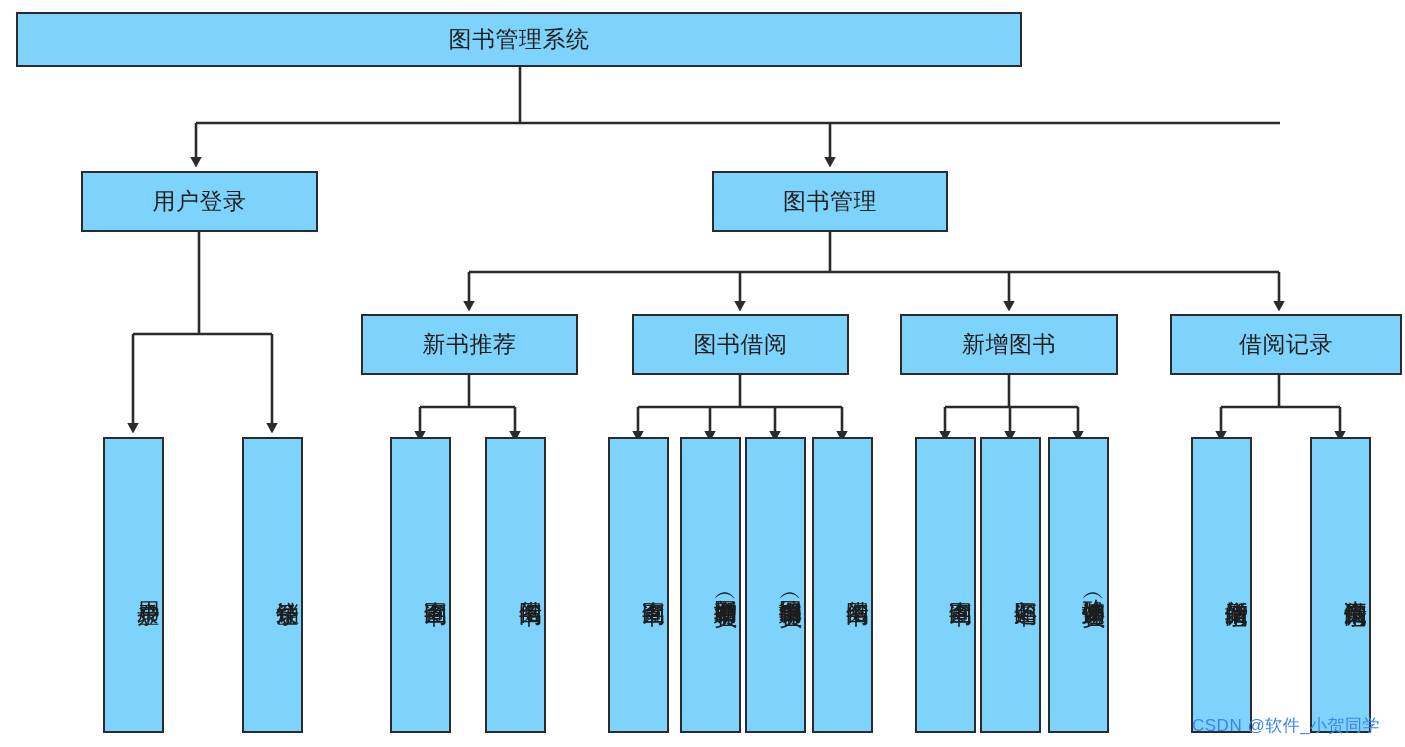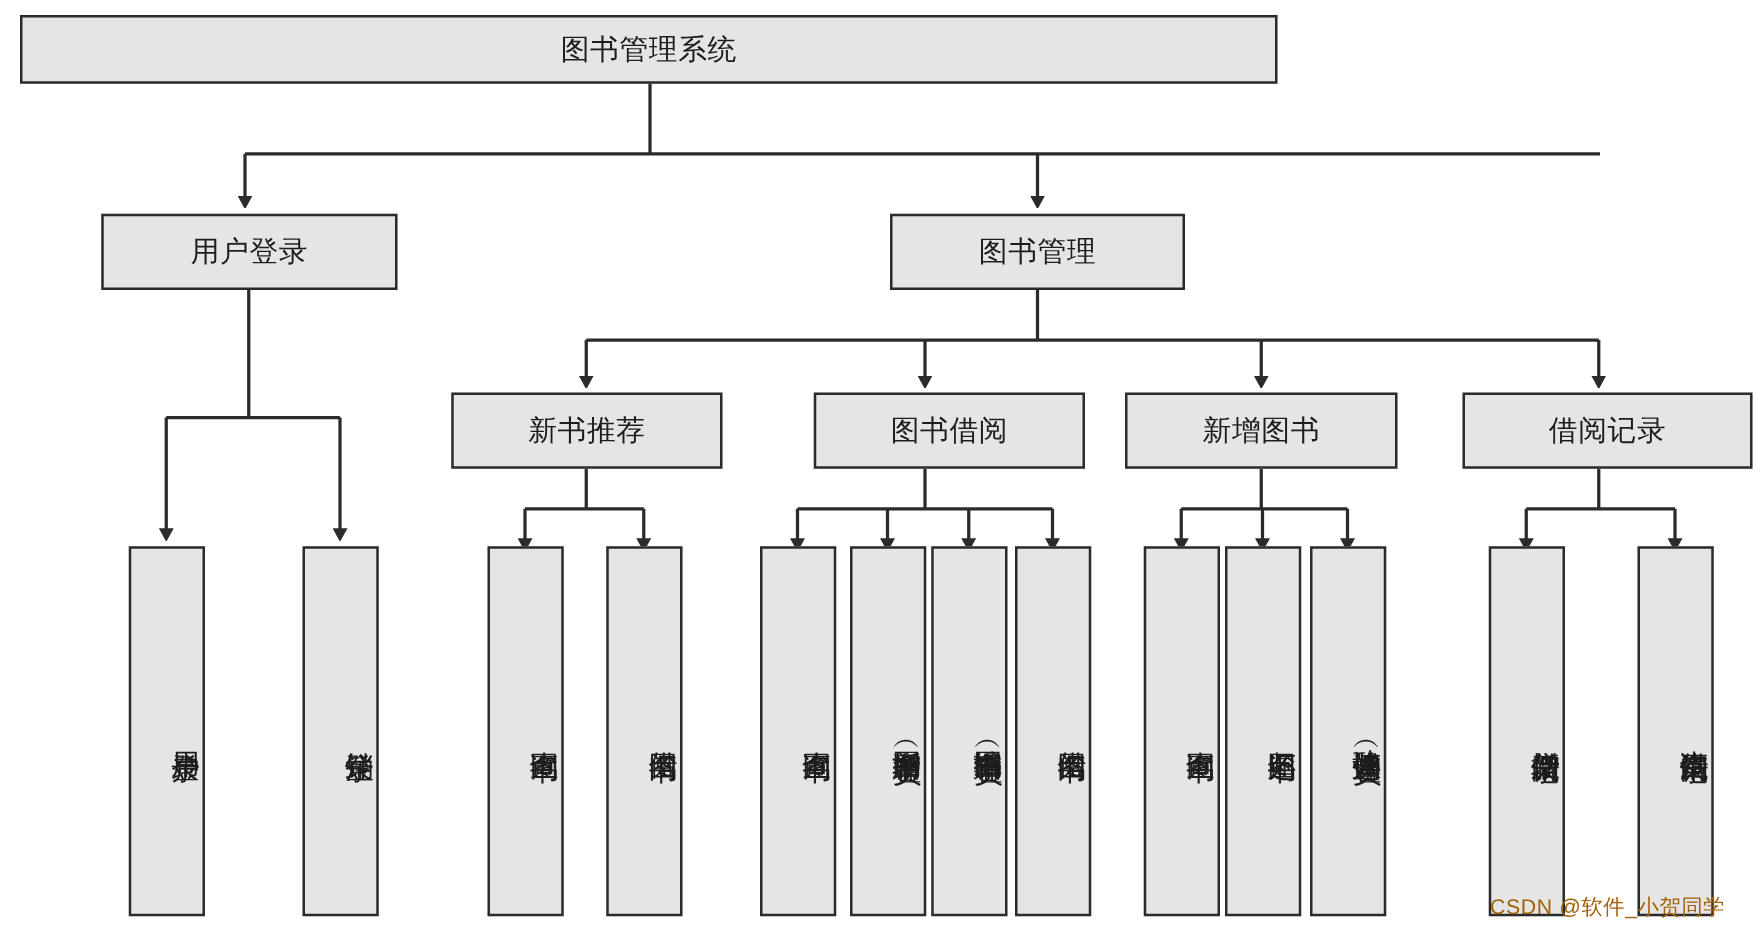--- a/index.html
+++ b/index.html
@@ -22,21 +22,21 @@
     left: 0;
     top: 0;
     width: 1405px;
     height: 747px;
     pointer-events: none;
   }
   .node {
     position: absolute;
     box-sizing: border-box;
     border: 2.5px solid #2b2b2b;
-    background: #e5e5e5;
+    background: #7dd3fc;
     display: flex;
     align-items: center;
     justify-content: center;
     color: #1d1d1d;
     line-height: 1.18;
     text-align: left;
   }
   .node.horiz {
     font-size: 23px;
     letter-spacing: 0.5px;
@@ -54,21 +54,21 @@
     writing-mode: vertical-rl;
     text-orientation: upright;
     white-space: nowrap;
   }
   .node.horiz .lbl {
     white-space: nowrap;
   }
   .watermark {
     position: absolute;
     font-size: 17px;
-    color: #a16207;
+    color: #3b82f6;
     white-space: nowrap;
     letter-spacing: 0.5px;
   }
 </style>
 </head>
 <body>
 
 <div id="canvas">
 
   <svg id="edges" viewBox="0 0 1405 747">
@@ -128,21 +128,21 @@
   <div class="node horiz" style="left:81px; top:171px; width:237px; height:61px;">
     <span class="lbl">用户登录</span>
   </div>
   <div class="node horiz" style="left:361px; top:314px; width:217px; height:61px;">
     <span class="lbl">新书推荐</span>
   </div>
 
   <div class="node horiz" style="left:712px; top:171px; width:236px; height:61px;">
     <span class="lbl">图书管理</span>
   </div>
-  <div class="node horiz" style="left:632px; top:314px; width:217px; height:61px;margin-left:19px;">
+  <div class="node horiz" style="left:632px; top:314px; width:217px; height:61px;">
     <span class="lbl">图书借阅</span>
   </div>
   <div class="node horiz" style="left:900px; top:314px; width:218px; height:61px;">
     <span class="lbl">新增图书</span>
   </div>
   <div class="node horiz" style="left:1170px; top:314px; width:232px; height:61px;">
     <span class="lbl">借阅记录</span>
   </div>
 
   <div class="node vert" style="left:103px; top:437px; width:61px; height:296px;">

